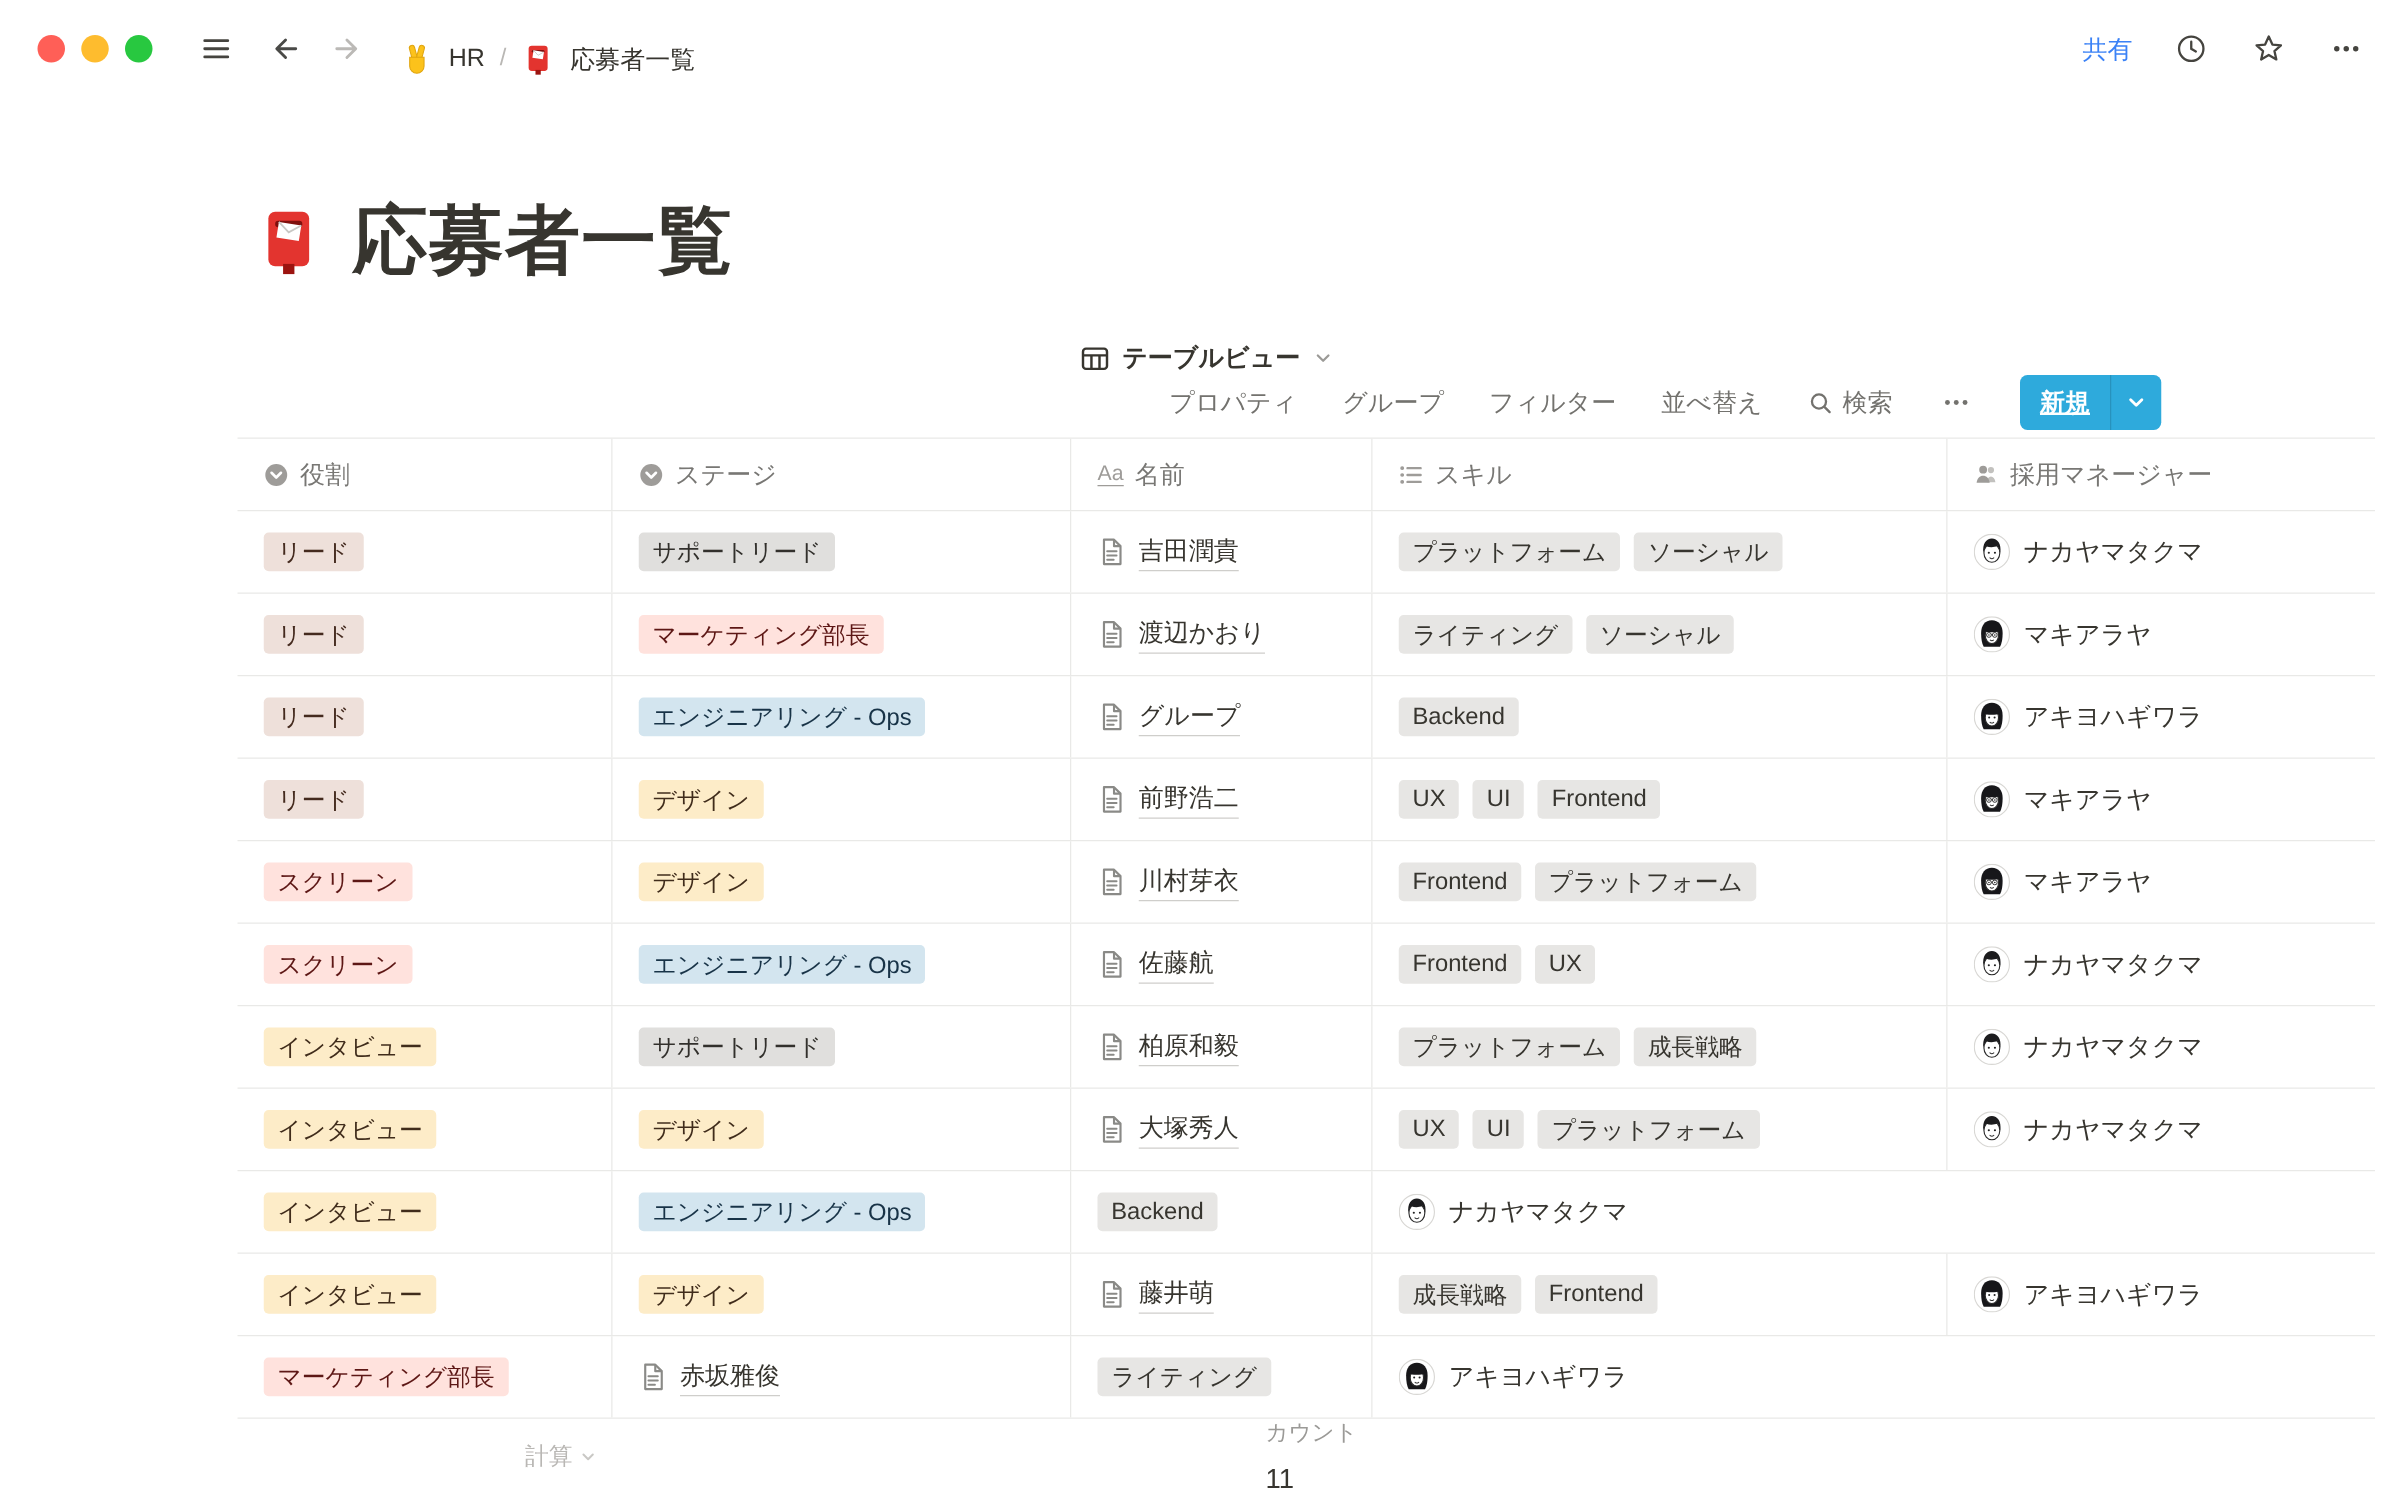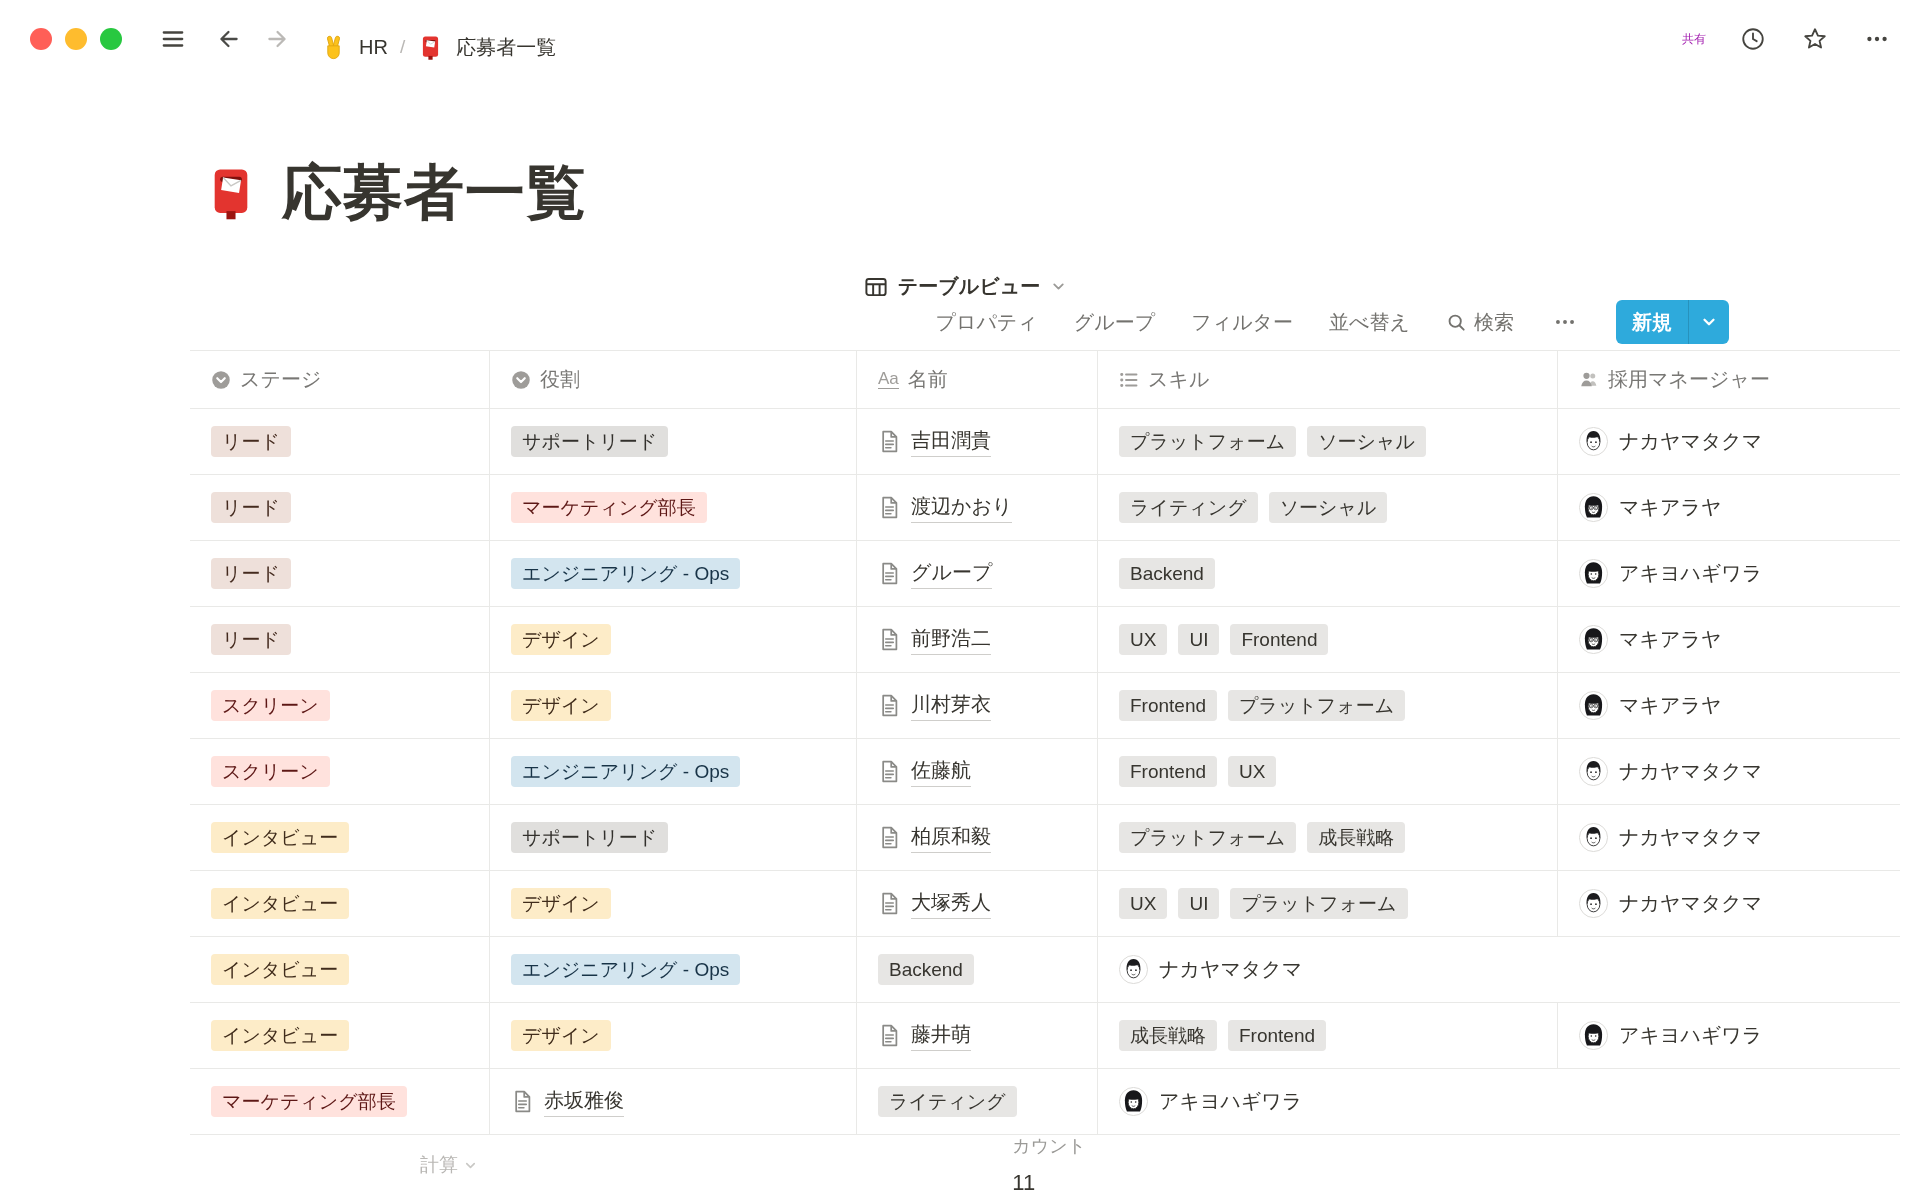--- a/index.html
+++ b/index.html
@@ -14,39 +14,39 @@
   .tb-icon { width:30px; height:30px; display:inline-flex; align-items:center; justify-content:center; }
   .tb-icon svg { width:26px; height:26px; }
   .menu-btn { margin-left:36px; }
   .nav-back { margin-left:26px; }
   .nav-fwd { margin-left:18px; }
   .crumbs { display:flex; align-items:center; margin-left:28px; gap:12px; font-size:20px;margin-top:16px; }
   .crumb { color:#37352F; }
   .crumb-sep { color:#B9B7B4; font-size:19px; }
   .crumb-emoji svg { width:27px; height:27px; display:block; }
   .topbar-right { margin-left:auto; display:flex; align-items:center; gap:32px; }
-  .share-label { font-size:12px; color:#a21caf; }
+  .share-label { font-size:20px; color:#3b82f6; }
 
   
   .title-row { margin:80px 0 0 202px; display:flex; align-items:center; gap:22px; }
   .title-emoji svg { width:58px; height:58px; display:block; }
   .page-title { font-size:60px; font-weight:700; letter-spacing:1px; line-height:1.15; }
 
   
   .toolbar { margin:46px 191px 0 202px; height:48px; display:flex; align-items:center;flex-direction:column; }
   .view-switch { display:flex; align-items:center; gap:10px; font-size:20px; font-weight:600; color:#37352F; }
   .view-switch svg.tbl { width:24px; height:24px; }
   .chev { width:17px; height:17px; color:#9B9A97; }
   .toolbar-right { margin-left:auto; display:flex; align-items:center; gap:36px; }
   .tb-action { font-size:20px; color:#73726E; white-space:nowrap; }
   .search-group { display:flex; align-items:center; gap:7px; color:#73726E; font-size:20px; }
   .search-group svg { width:21px; height:21px; }
   .more-dots svg { width:26px; height:26px; }
   .new-btn { display:flex; align-items:stretch; background:var(--accent,#2EAADC); border-radius:6px;
-    height:44px; color:#fff; overflow:hidden; }
+    height:44px; color:#fff; overflow:hidden;text-decoration:underline; }
   .new-btn-label { display:flex; align-items:center; padding:0 16px; font-size:20px; font-weight:600; }
   .new-btn-chev { display:flex; align-items:center; padding:0 11px; border-left:1px solid rgba(0,0,0,0.14); }
   .new-btn-chev svg { width:18px; height:18px; color:#fff; }
 
   
   .grid { display:grid; grid-template-columns:300px 367px 241px 460px 342px; }
   .table-wrap { margin:29px 0 0 190px; width:1710px; border-top:1px solid #E9E9E7; }
   .thead { border-bottom:1px solid #E9E9E7; }
   .hcell { height:57px; display:flex; align-items:center; gap:9px; padding:0 12px 0 21px;
     color:#787774; font-size:20px; }
@@ -206,30 +206,30 @@
 
 <div class="table-wrap">
   <div class="grid thead">
     <div class="hcell">
       <span class="hicon">
         <svg viewBox="0 0 16 16">
             <circle cx="8" cy="8" r="7" fill="#9E9C99"></circle>
             <path d="M5 6.6l3 3 3-3" stroke="#fff" stroke-width="1.7" fill="none" stroke-linecap="round" stroke-linejoin="round"></path>
           </svg>
       </span>
-      <span>ステージ</span>
+      <span>役割</span>
     </div>
     <div class="hcell">
       <span class="hicon">
         <svg viewBox="0 0 16 16">
             <circle cx="8" cy="8" r="7" fill="#9E9C99"></circle>
             <path d="M5 6.6l3 3 3-3" stroke="#fff" stroke-width="1.7" fill="none" stroke-linecap="round" stroke-linejoin="round"></path>
           </svg>
       </span>
-      <span>役割</span>
+      <span>ステージ</span>
     </div>
     <div class="hcell">
       <span class="aa-glyph">Aa</span>
       <span>名前</span>
     </div>
     <div class="hcell">
       <span class="hicon">
         <svg viewBox="0 0 16 16" stroke="#9E9C99" fill="none" stroke-linecap="round">
             <path d="M5.6 3.6h8.4M5.6 8h8.4M5.6 12.4h8.4" stroke-width="1.5"></path>
             <path d="M2.1 3.6h.2M2.1 8h.2M2.1 12.4h.2" stroke-width="2.3"></path>

